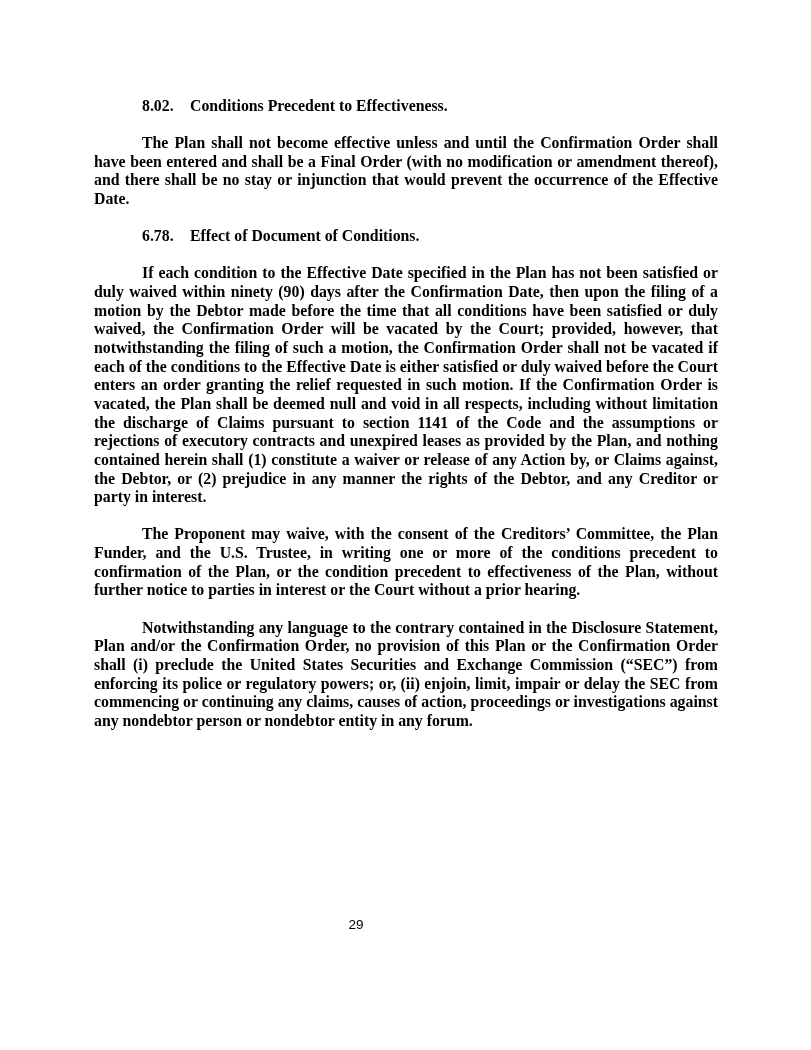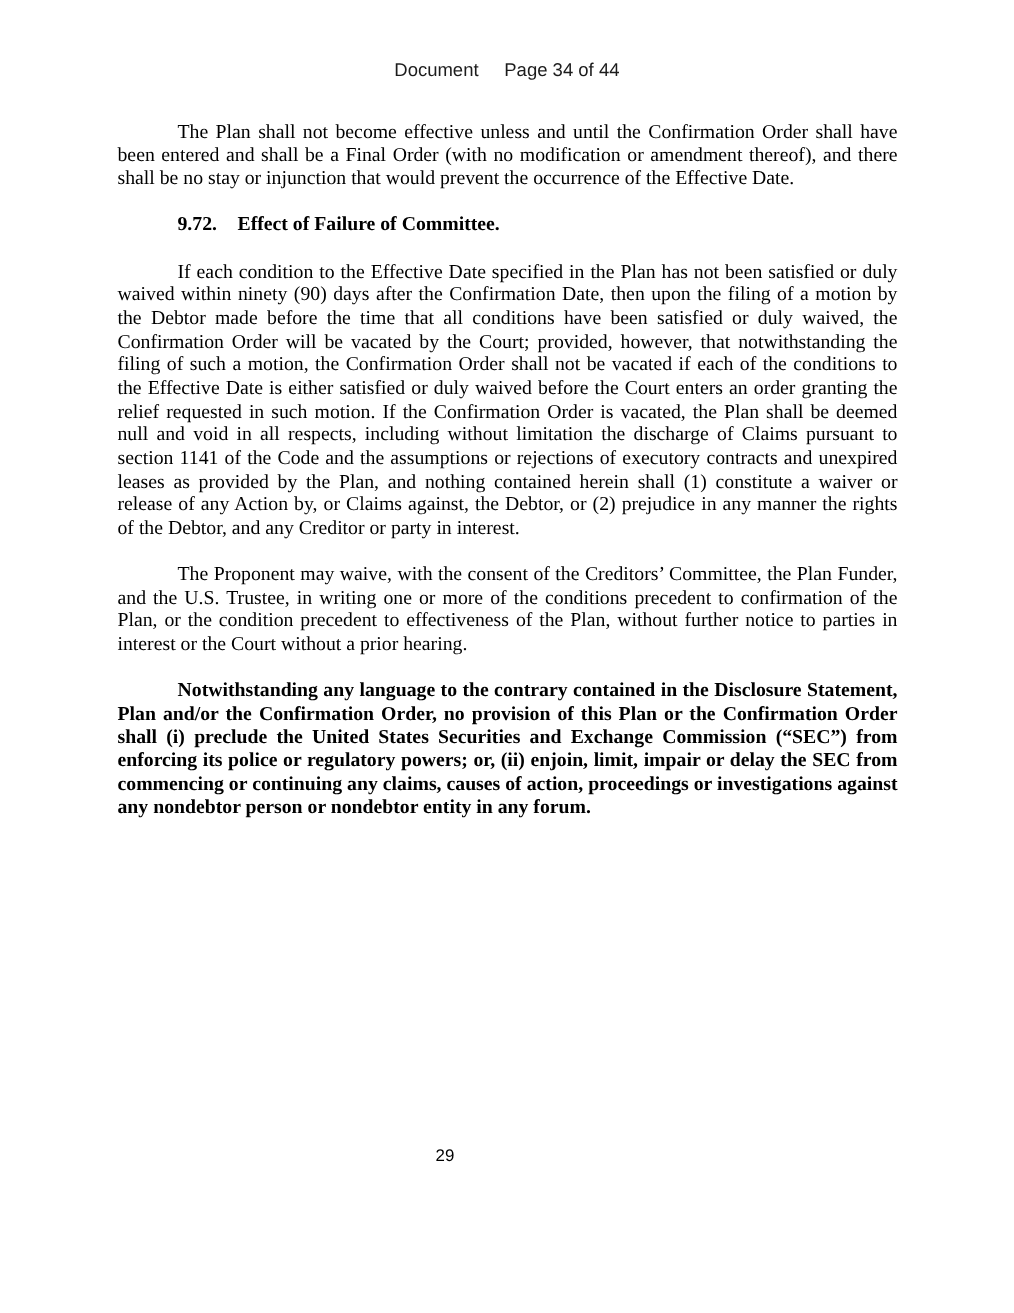--- a/index.html
+++ b/index.html
@@ -44,48 +44,51 @@
     display: inline-block;
     width: 35px;
     margin-right: 13px;
   }
   .para {
     font-size: 15.8px;
     line-height: 18.65px;
     margin: 0 0 18.5px 0;
     text-align: justify;
     text-indent: 48px;
+    font-weight: bold;
   }
   .para.emphasis {
     font-weight: bold;
   }
   .page-footer {
     position: absolute;
     top: 917px;
     left: 0;
     width: 712px;
     text-align: center;
     font-family: "Liberation Sans", sans-serif;
     font-size: 13.5px;
     color: #000000;
   }
 </style>
 </head>
 <body>
 
 <header class="stamp-header">
-  <div>Document     Page 34 of 44</div>
 </header>
 
 <main class="content">
 
+  <h2 class="section-heading">
+    <span class="num">8.02.</span><span class="ttl">Conditions Precedent to Effectiveness.</span>
+  </h2>
   <p class="para">The Plan shall not become effective unless and until the Confirmation Order shall have been entered and shall be a Final Order (with no modification or amendment thereof), and there shall be no stay or injunction that would prevent the occurrence of the Effective Date.</p>
 
   <h2 class="section-heading">
-    <span class="num">9.72.</span><span class="ttl">Effect of Failure of Committee.</span>
+    <span class="num">6.78.</span><span class="ttl">Effect of Document of Conditions.</span>
   </h2>
   <p class="para">If each condition to the Effective Date specified in the Plan has not been satisfied or duly waived within ninety (90) days after the Confirmation Date, then upon the filing of a motion by the Debtor made before the time that all conditions have been satisfied or duly waived, the Confirmation Order will be vacated by the Court; provided, however, that notwithstanding the filing of such a motion, the Confirmation Order shall not be vacated if each of the conditions to the Effective Date is either satisfied or duly waived before the Court enters an order granting the relief requested in such motion. If the Confirmation Order is vacated, the Plan shall be deemed null and void in all respects, including without limitation the discharge of Claims pursuant to section 1141 of the Code and the assumptions or rejections of executory contracts and unexpired leases as provided by the Plan, and nothing contained herein shall (1) constitute a waiver or release of any Action by, or Claims against, the Debtor, or (2) prejudice in any manner the rights of the Debtor, and any Creditor or party in interest.</p>
 
   <p class="para">The Proponent may waive, with the consent of the Creditors’ Committee, the Plan Funder, and the U.S. Trustee, in writing one or more of the conditions precedent to confirmation of the Plan, or the condition precedent to effectiveness of the Plan, without further notice to parties in interest or the Court without a prior hearing.</p>
 
   <p class="para emphasis">Notwithstanding any language to the contrary contained in the Disclosure Statement, Plan and/or the Confirmation Order, no provision of this Plan or the Confirmation Order shall (i) preclude the United States Securities and Exchange Commission (“SEC”) from enforcing its police or regulatory powers; or, (ii) enjoin, limit, impair or delay the SEC from commencing or continuing any claims, causes of action, proceedings or investigations against any nondebtor person or nondebtor entity in any forum.</p>
 
 </main>
 
 <footer class="page-footer">

